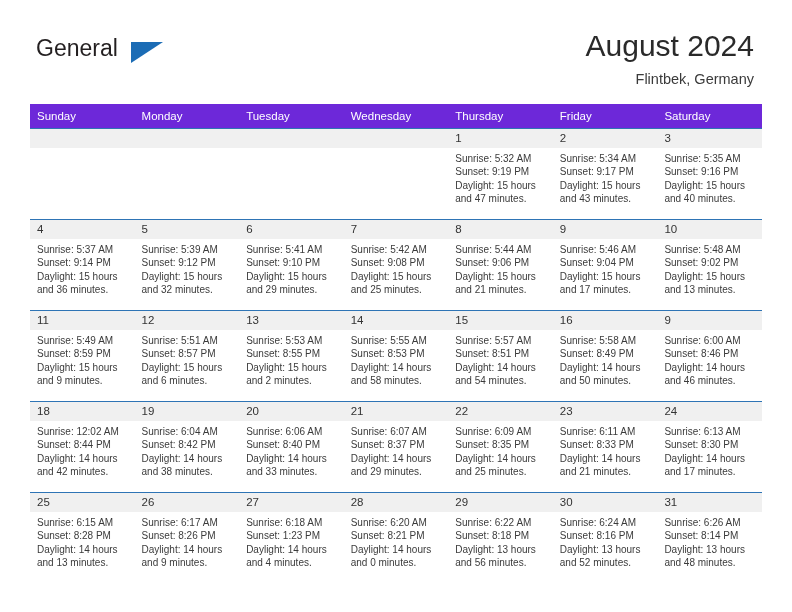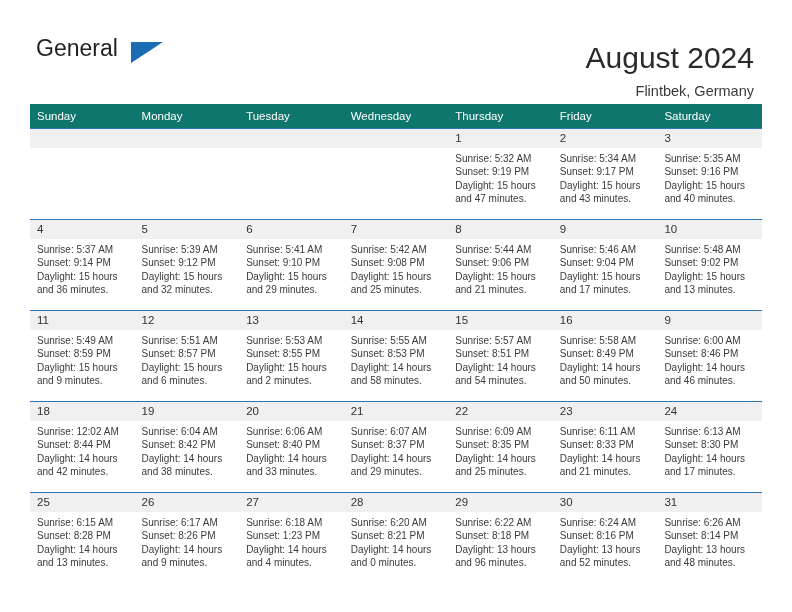--- a/index.html
+++ b/index.html
@@ -60,21 +60,21 @@
     top: 6px;
     width: 0;
     height: 0;
     border-left: 32px solid #1b6cb5;
     border-bottom: 21px solid transparent;
   }
 
   .title-block {
     position: absolute;
     right: 38px;
-    top: 40px;
+    top: 28px;
     text-align: right;
   }
   .cal-title {
     font-size: 30px;
     line-height: 36px;
     color: #2a2a2a;
     font-weight: normal;
     white-space: nowrap;
   }
   .cal-sub {
@@ -90,21 +90,21 @@
     position: absolute;
     left: 30px;
     top: 104px;
     width: 732px;
     border-collapse: collapse;
     table-layout: fixed;
   }
   .calendar col { width: 104.57px; }
 
   thead th {
-    background: #0f766e;
+    background: #6d28d9;
     color: #ffffff;
     font-size: 11.5px;
     font-weight: normal;
     text-align: left;
     padding: 6px 0 6px 7px;
     height: 11px;
     vertical-align: middle;
   }
 
   tbody td {
@@ -518,21 +518,21 @@
               </div>
             </div>
           </td>
           <td>
             <div class="cell">
               <div class="daynum-band">29</div>
               <div class="info">
                 <div>Sunrise: 6:22 AM</div>
                 <div>Sunset: 8:18 PM</div>
                 <div>Daylight: 13 hours</div>
-                <div>and 96 minutes.</div>
+                <div>and 56 minutes.</div>
               </div>
             </div>
           </td>
           <td>
             <div class="cell">
               <div class="daynum-band">30</div>
               <div class="info">
                 <div>Sunrise: 6:24 AM</div>
                 <div>Sunset: 8:16 PM</div>
                 <div>Daylight: 13 hours</div>

